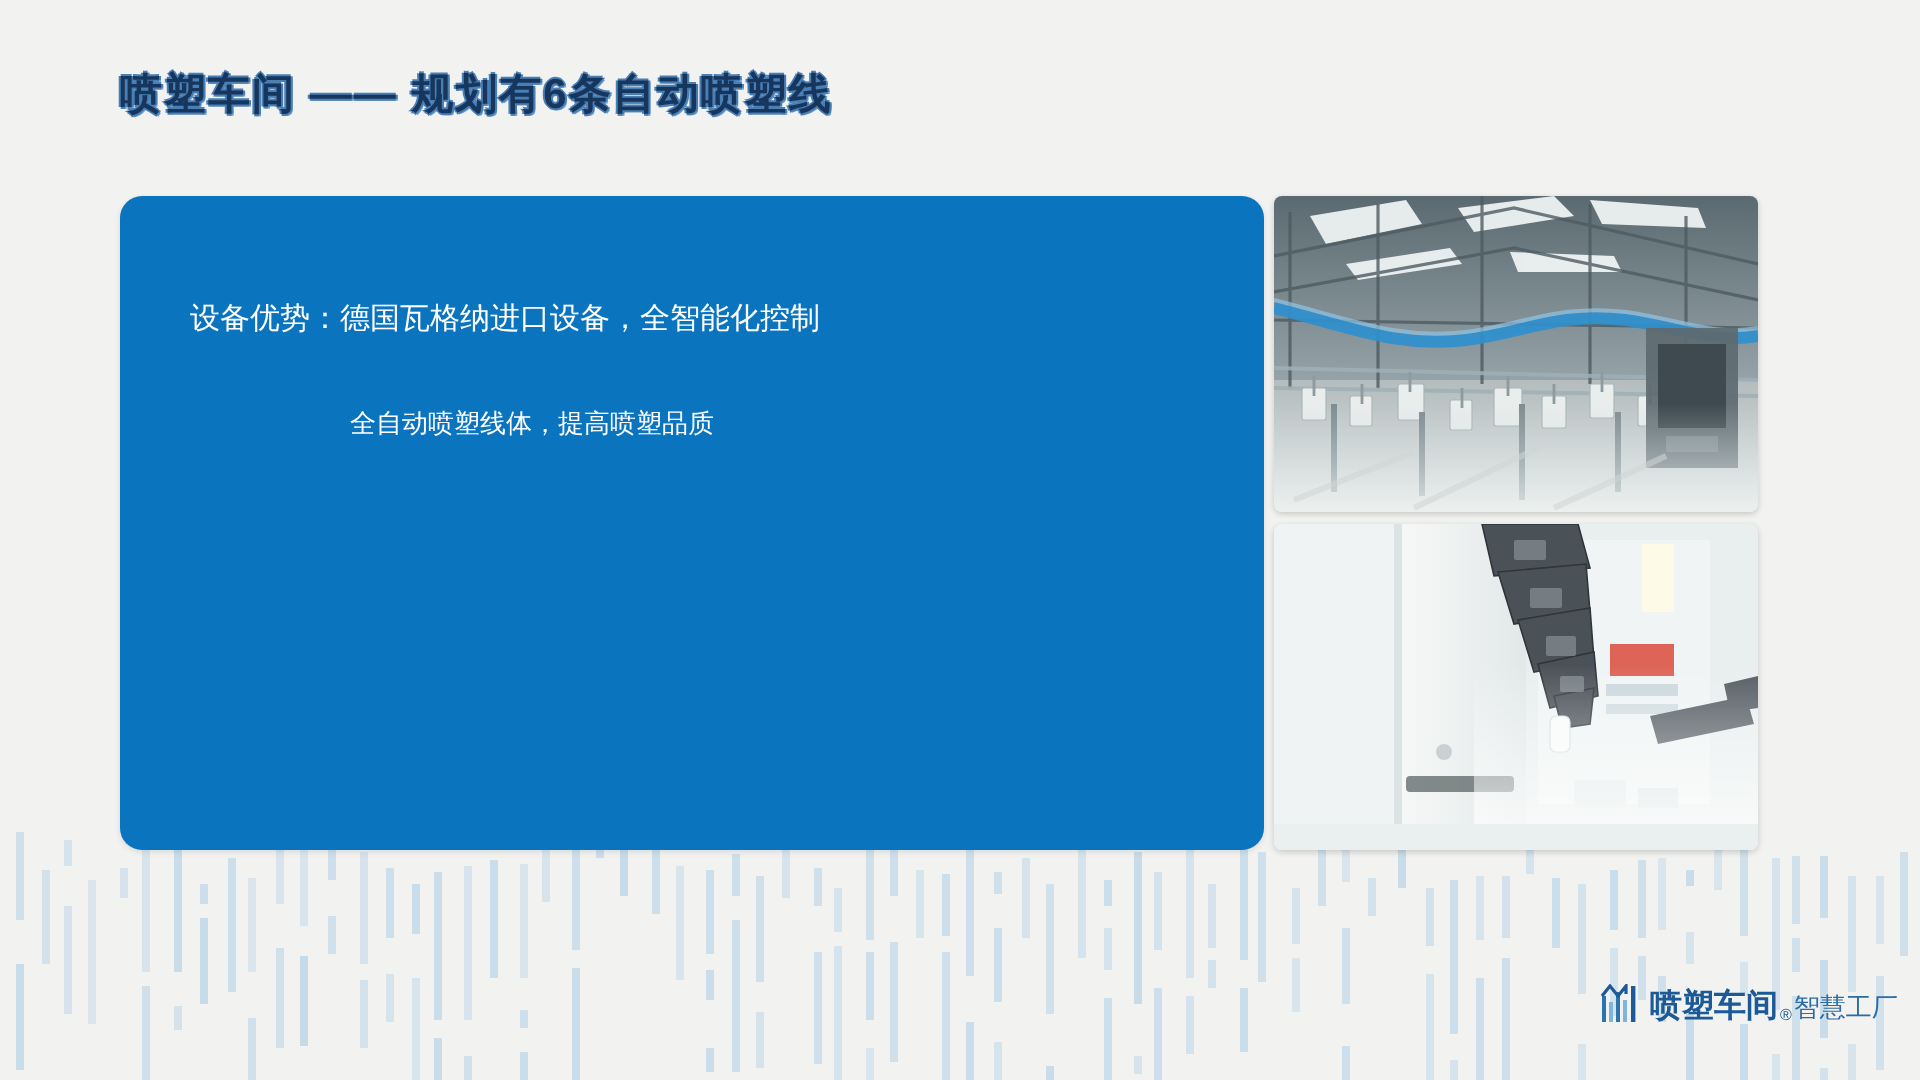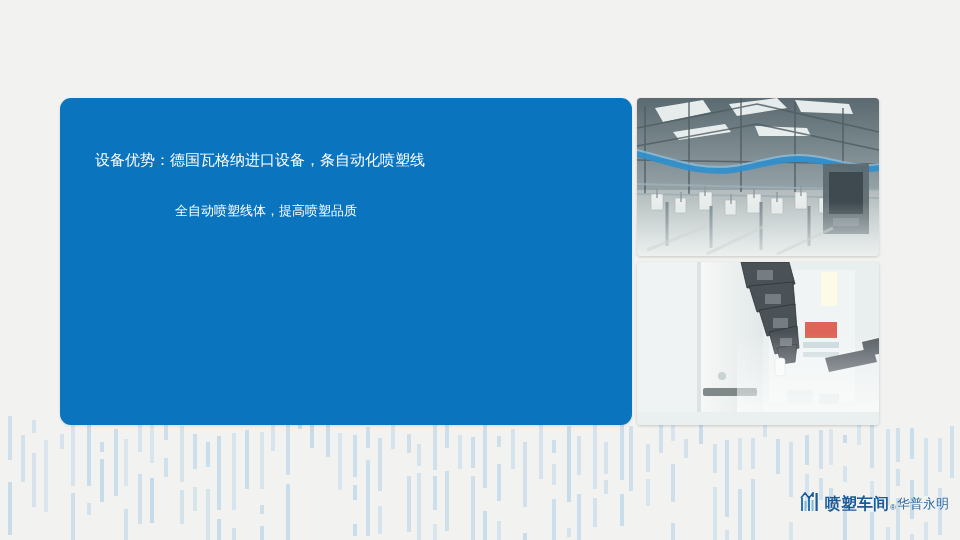--- a/index.html
+++ b/index.html
@@ -69,21 +69,21 @@
     top: 52px;
     right: 20px;
   }
   .info-line {
     color: #ffffff;
     font-size: 15px;
     line-height: 1.35;
     margin-bottom: 33px;
     white-space: nowrap;
   }
-  .info-line:last-child { margin-bottom: 0; font-family: Liberation Mono, monospace; }
+  .info-line:last-child { margin-bottom: 0; }
   .info-line b { font-weight: bold; }
   .info-line.sub {
     font-size: 13px;
     margin-left: 80px;
     margin-top: 8px;
   }
   .unit-sq { font-size: 13px; }
 
   
   .photo {
@@ -271,24 +271,25 @@
       <div class="bar" style="left: 909.8px; top: 19.6px; height: 31px; background: rgb(198, 219, 233); opacity: 0.94;"></div>
       <div class="bar" style="left: 909.8px; top: 71.7px; height: 39.4px; background: rgb(198, 219, 233); opacity: 0.96;"></div>
       <div class="bar" style="left: 909.8px; top: 126.2px; height: 5.8px; background: rgb(198, 219, 233); opacity: 0.7;"></div>
       <div class="bar" style="left: 924px; top: 29.7px; height: 58.8px; background: rgb(198, 219, 233); opacity: 0.68;"></div>
       <div class="bar" style="left: 924px; top: 113.6px; height: 18.4px; background: rgb(198, 219, 233); opacity: 0.6;"></div>
       <div class="bar" style="left: 938.3px; top: 30.4px; height: 33.8px; background: rgb(198, 219, 233); opacity: 0.62;"></div>
       <div class="bar" style="left: 938.3px; top: 80px; height: 46.6px; background: rgb(198, 219, 233); opacity: 0.74;"></div>
       <div class="bar" style="left: 949.6px; top: 18.2px; height: 52px; background: rgb(198, 219, 233); opacity: 0.8;"></div>
     </div>
 
+  <div id="title">喷塑车间 —— 规划有6条自动喷塑线</div>
 
   <div id="info-panel">
     <div id="info-list">
-        <div class="info-line"><span>设备优势：德国瓦格纳进口设备，条自动化喷塑线</span></div>
+        <div class="info-line"><span>设备优势：德国瓦格纳进口设备，全智能化控制</span></div>
         <div class="info-line sub"><span>全自动喷塑线体，提高喷塑品质</span></div>
       </div>
   </div>
 
   <div class="photo" id="photo-workshop">
     <svg viewBox="0 0 242 158" preserveAspectRatio="none">
       <defs>
         <linearGradient id="wsRoof" x1="0" y1="0" x2="0" y2="1">
           <stop offset="0%" stop-color="#5b6a70"></stop>
           <stop offset="100%" stop-color="#9aa8ad"></stop>
@@ -429,16 +430,16 @@
     <svg id="logo-mark" width="20" height="20" viewBox="0 0 20 20">
       <rect x="1" y="6" width="2" height="13" fill="#2a74b0"></rect>
       <rect x="4.5" y="9" width="2" height="10" fill="#7fb5da"></rect>
       <rect x="8" y="4" width="2" height="15" fill="#2a74b0"></rect>
       <rect x="11.5" y="8" width="2" height="11" fill="#7fb5da"></rect>
       <path d="M1 6 L5 1 L9 6 L13 1 L13 5" fill="none" stroke="#1b5a96" stroke-width="1.6"></path>
       <rect x="15.5" y="1" width="2.2" height="18" fill="#1b5a96"></rect>
     </svg>
     <span id="logo-brand">喷塑车间</span>
     <span id="logo-reg">®</span>
-    <span id="logo-sub">华普永明</span>
+    <span id="logo-sub">智慧工厂</span>
   </div>
 
 </div>
 
 </body></html>

